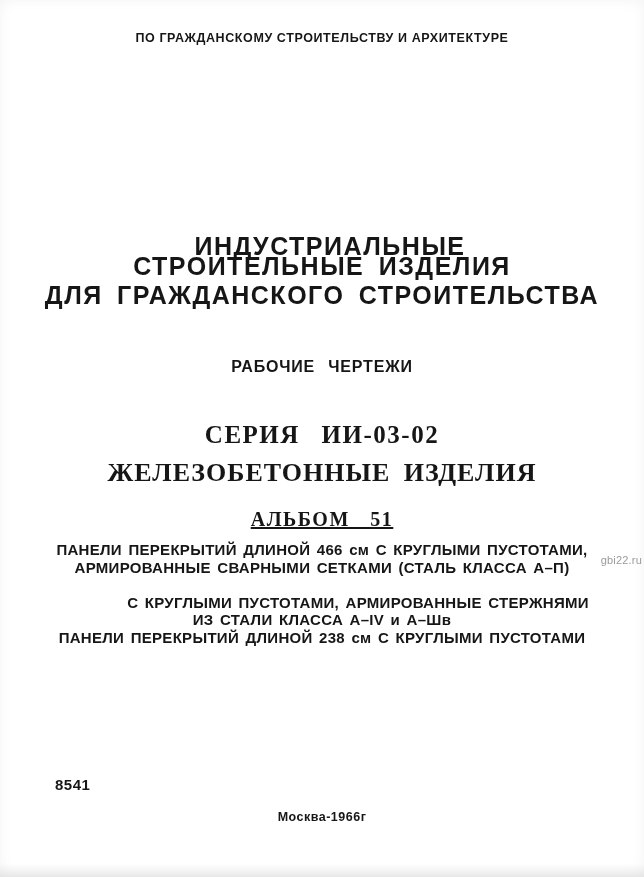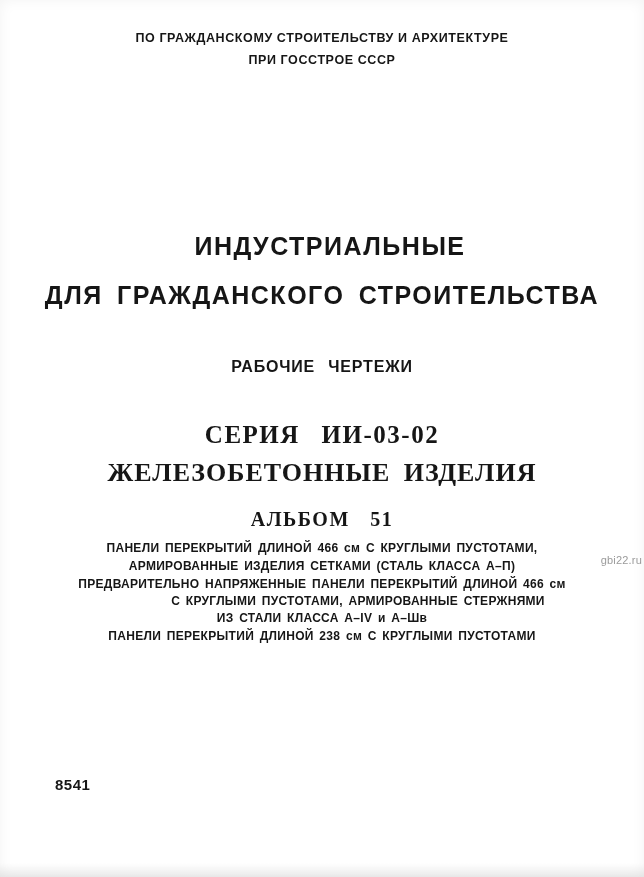--- a/index.html
+++ b/index.html
@@ -84,24 +84,25 @@
     letter-spacing: 1px;
     word-spacing: 6px;
   }
 
   .album {
     top: 508px;
     font-size: 20px;
     font-weight: 700;
     letter-spacing: 1.5px;
     word-spacing: 14px;
+    text-decoration: underline;
   }
 
   .desc {
-    font-size: 12px;
+    font-size: 15px;
     font-weight: 700;
     letter-spacing: 0.3px;
     word-spacing: 2px;
   }
   .desc-0 { top: 541px; }
   .desc-1 { top: 559px; }
   .desc-2 { top: 577px; }
   .desc-3 { top: 594px; padding-left: 36px; }
   .desc-4 { top: 611px; }
   .desc-5 { top: 629px; text-align: center; }
@@ -131,37 +132,37 @@
     font-weight: 700;
     letter-spacing: 0.5px;
   }
 </style>
 </head>
 <body>
 
 <div class="scan-page">
 
   <div class="line sans hdr hdr-1">ПО ГРАЖДАНСКОМУ  СТРОИТЕЛЬСТВУ И АРХИТЕКТУРЕ</div>
-  <div class="line sans hdr hdr-2">ПРИ ГОССТРОЕ СССР</div>
 
 
   <div class="line sans title title-1">ИНДУСТРИАЛЬНЫЕ</div>
+  <div class="line sans title title-2">СТРОИТЕЛЬНЫЕ ИЗДЕЛИЯ</div>
   <div class="line sans title title-3">ДЛЯ ГРАЖДАНСКОГО СТРОИТЕЛЬСТВА</div>
 
   <div class="line sans subtitle">РАБОЧИЕ ЧЕРТЕЖИ</div>
 
   <div class="line serif series-code">СЕРИЯ ИИ-03-02</div>
   <div class="line serif products">ЖЕЛЕЗОБЕТОННЫЕ ИЗДЕЛИЯ</div>
 
   <div class="line serif album">АЛЬБОМ 51</div>
 
   <div class="line sans desc desc-0">ПАНЕЛИ ПЕРЕКРЫТИЙ ДЛИНОЙ 466 см С КРУГЛЫМИ ПУСТОТАМИ,</div>
-  <div class="line sans desc desc-1">АРМИРОВАННЫЕ ИЗДЕЛИЯ СЕТКАМИ (СТАЛЬ КЛАССА А–П)</div>
-  <div class="line sans desc desc-2">ПРЕДВАРИТЕЛЬНО НАПРЯЖЕННЫЕ ПАНЕЛИ ПЕРЕКРЫТИЙ ДЛИНОЙ 466 см</div>
+  <div class="line sans desc desc-1">АРМИРОВАННЫЕ СВАРНЫМИ СЕТКАМИ (СТАЛЬ КЛАССА А–П)</div>
   <div class="line sans desc desc-3">С КРУГЛЫМИ ПУСТОТАМИ, АРМИРОВАННЫЕ СТЕРЖНЯМИ</div>
   <div class="line sans desc desc-4">ИЗ СТАЛИ КЛАССА А–IV и А–Шв</div>
   <div class="line sans desc desc-5">ПАНЕЛИ ПЕРЕКРЫТИЙ ДЛИНОЙ 238 см С КРУГЛЫМИ ПУСТОТАМИ</div>
 
   <div class="sans watermark">gbi22.ru</div>
 
   <div class="sans order-number">8541</div>
+  <div class="line sans imprint">Москва-1966г</div>
 
 </div>
 
 </body></html>

